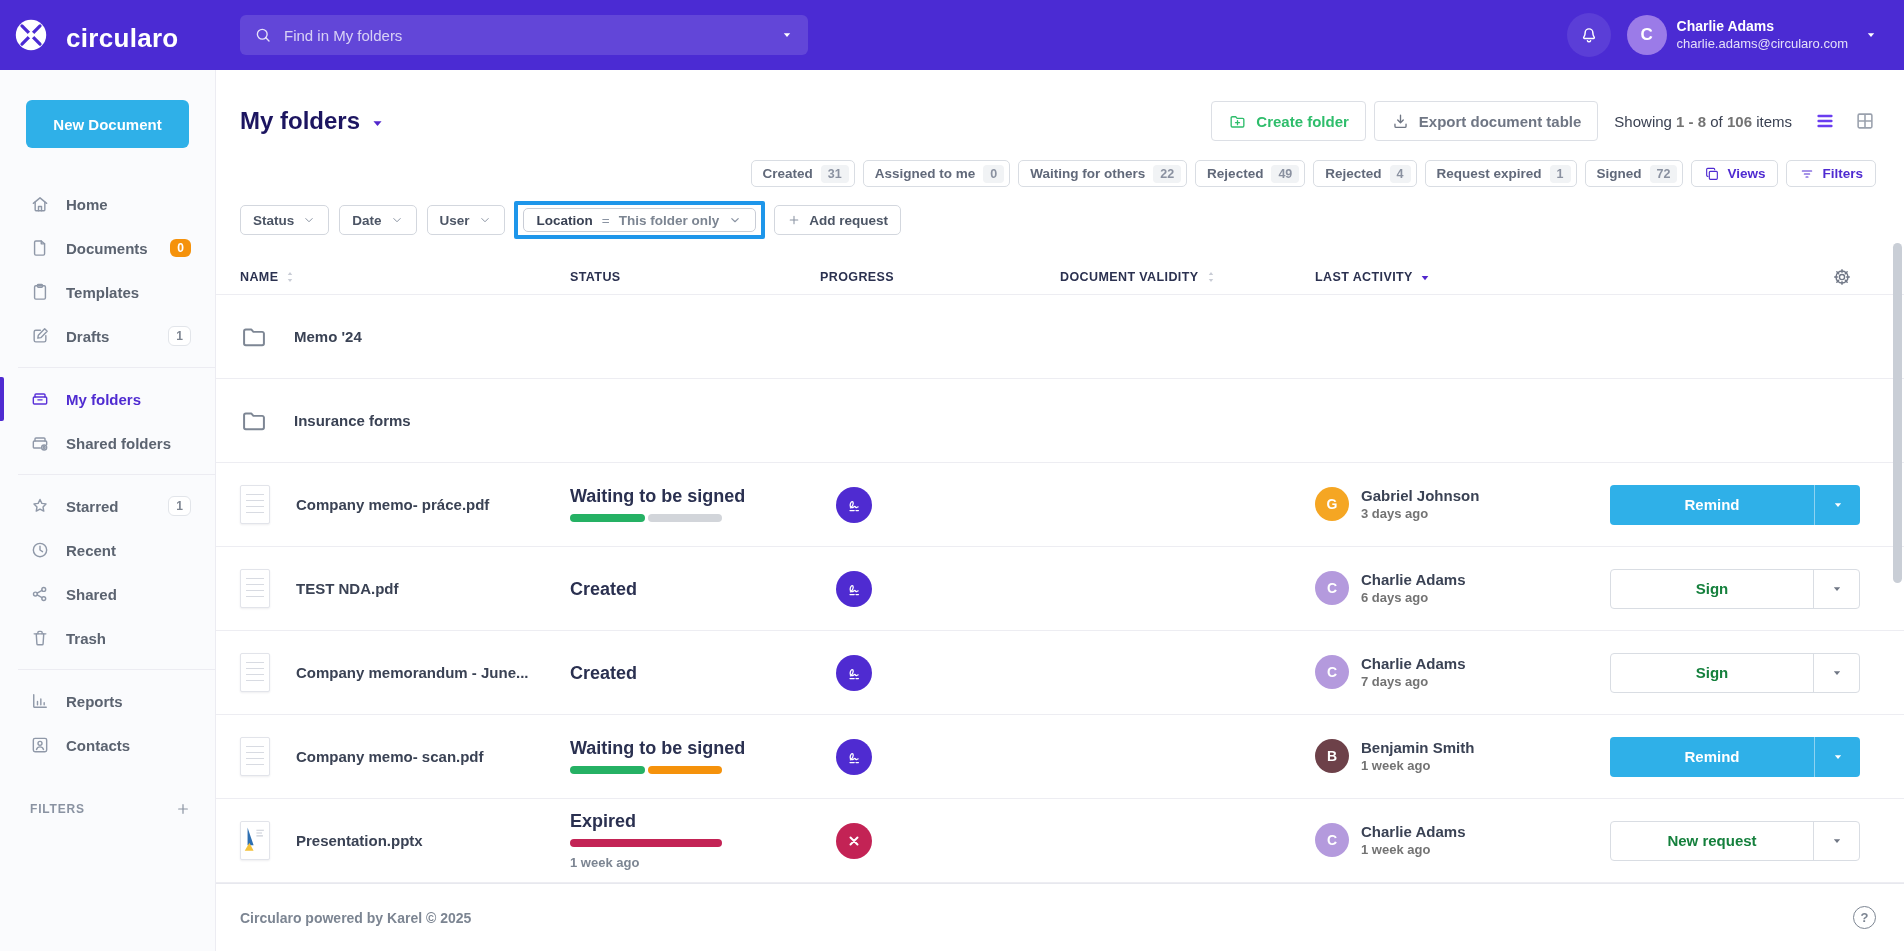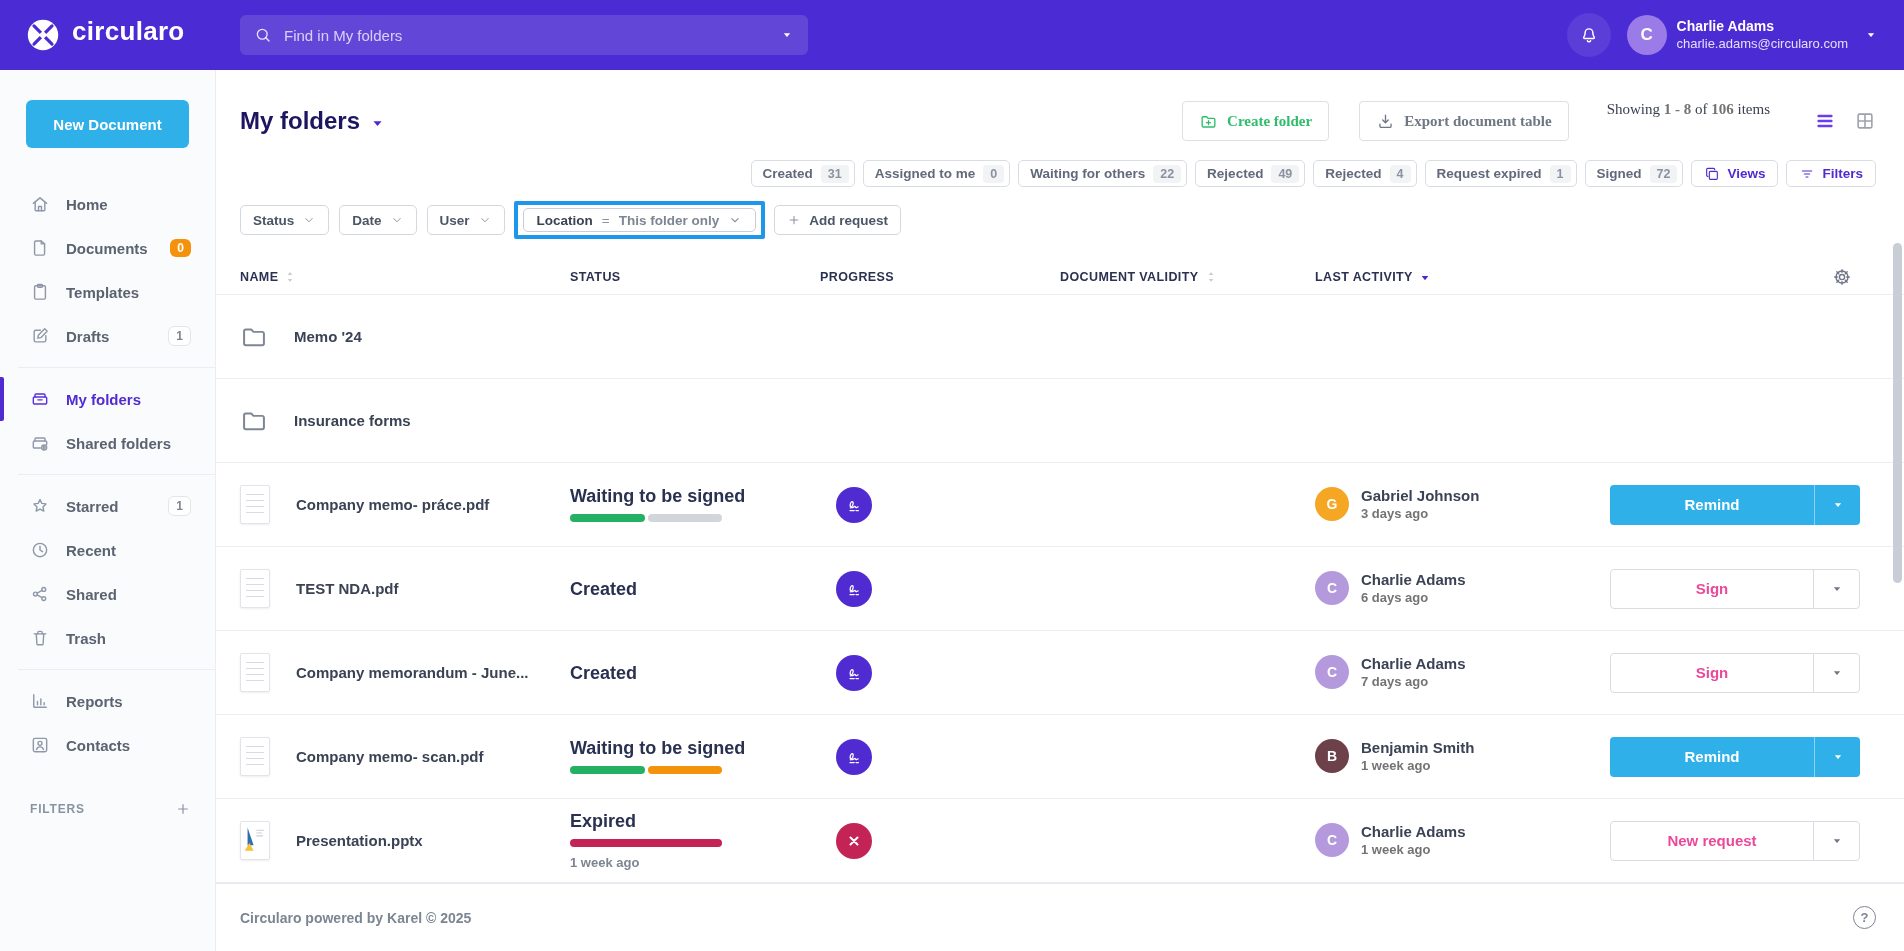--- a/index.html
+++ b/index.html
@@ -2,21 +2,21 @@
 <html><head>
 <meta charset="utf-8">
 <style>
   * { box-sizing: border-box; margin: 0; padding: 0; }
   html,body { width:1904px; height:951px; }
   body { font-family: "Liberation Sans", sans-serif; background:#fff; overflow:hidden; }
   .app { position:relative; width:1904px; height:951px; display:flex; flex-direction:column; background:#fff; }
 
   
   .topbar { height:70px; background:#4B2BD3; display:flex; align-items:center; flex-shrink:0; padding-right:26px; }
-  .brand { width:216px; display:flex; align-items:flex-start; gap:10px; padding-left:24px; }
+  .brand { width:216px; display:flex; align-items:flex-end; gap:16px; padding-left:12px; }
   .brand-icon { width:38px; height:38px; display:block; }
   .brand-name { color:#fff; font-size:26px; font-weight:700; letter-spacing:.3px; }
   .searchbox { margin-left:24px; width:568px; height:40px; background:rgba(255,255,255,.13); border-radius:6px; display:flex; align-items:center; padding:0 14px; gap:12px; }
   .searchbox .s-icon { width:18px; height:18px; color:rgba(255,255,255,.85); }
   .searchbox input { flex:1; background:transparent; border:none; outline:none; color:#fff; font-size:15px; font-family:inherit; }
   .searchbox input::placeholder { color:rgba(255,255,255,.75); }
   .searchbox .s-caret { width:14px; height:14px; color:#fff; }
   .top-right { margin-left:auto; display:flex; align-items:center; gap:16px; }
   .bell-wrap { width:44px; height:44px; border-radius:50%; background:rgba(255,255,255,.09); display:flex; align-items:center; justify-content:center; cursor:pointer; }
   .bell-wrap svg { width:22px; height:22px; color:#fff; }
@@ -46,21 +46,21 @@
   .nav-divider { height:1px; background:#ececf2; margin:9px 0 9px 18px; }
   .filters-heading { margin-top:34px; display:flex; align-items:center; padding:0 24px 0 30px; color:#8a93a2; font-size:12px; font-weight:700; letter-spacing:.8px; }
   .filters-plus { margin-left:auto; width:16px; height:16px; color:#8a93a2; cursor:pointer; }
 
   
   .main { flex:1; display:flex; flex-direction:column; min-width:0; background:#fff; }
   .page-header { margin-top:28px; padding:0 28px 0 24px; height:46px; display:flex; align-items:center; }
   .page-title { display:flex; align-items:center; gap:10px; cursor:pointer; }
   .page-title h1 { font-size:24px; font-weight:700; color:#1c1560; }
   .page-title .t-caret { width:15px; height:15px; color:#5227cc; margin-top:4px; }
-  .header-actions { margin-left:auto; display:flex; gap:30px;font-family:Liberation Serif, serif; }
+  .header-actions { margin-left:auto; display:flex; align-items:center; gap:8px; }
   .h-btn { height:40px; display:flex; align-items:center; gap:9px; background:#fff; border:1px solid #dcdfe5; border-radius:4px; padding:0 16px; font-size:15px; font-weight:600; font-family:inherit; cursor:pointer; }
   .h-btn svg { width:19px; height:19px; }
   .h-btn.green { color:#2EBD6B; }
   .h-btn.gray { color:#6f7684; }
   .showing { margin-left:8px; font-size:15px; color:#3a4152; white-space:nowrap; }
   .showing b { color:#737373; }
   .viewmode { display:flex; align-items:center; gap:18px; margin-left:14px; }
   .vm-icon { width:22px; height:22px; cursor:pointer; }
   .vm-icon.list { color:#6a3df0; }
   .vm-icon.grid { color:#9aa1ad; }
@@ -114,21 +114,21 @@
   .act-time { font-size:13px; color:#737373; font-weight:600; line-height:1.3; }
   .cell-action { display:flex; justify-content:flex-end; padding-right:18px; }
   .split-btn { width:250px; height:40px; border-radius:4px; display:flex; overflow:hidden; cursor:pointer; }
   .split-main { flex:1; display:flex; align-items:center; justify-content:center; font-size:15px; font-weight:700; }
   .split-caret { width:46px; display:flex; align-items:center; justify-content:center; }
   .split-caret svg { width:14px; height:14px; }
   .split-btn.primary { background:#2FB0E8; }
   .split-btn.primary .split-main { color:#fff; }
   .split-btn.primary .split-caret { border-left:1px solid rgba(255,255,255,.45); color:#fff; }
   .split-btn.secondary { background:#fff; border:1px solid #d9dde3; }
-  .split-btn.secondary .split-main { color:#ec4899; }
+  .split-btn.secondary .split-main { color:#15803d; }
   .split-btn.secondary .split-caret { border-left:1px solid #d9dde3; color:#6f7684; }
 
   
   .footer { margin-top:auto; border-top:1px solid #e7e8ee; flex:1; min-height:56px; display:flex; align-items:center; padding:0 28px 0 24px; }
   .footer-text { font-size:14px; color:#7c8592; font-weight:600; }
   .help-circle { margin-left:auto; width:23px; height:23px; border:1.6px solid #7c8592; border-radius:50%; color:#7c8592; font-size:13px; font-weight:700; display:flex; align-items:center; justify-content:center; cursor:pointer; }
 
   
   .scroll-thumb { position:absolute; right:2px; top:243px; width:9px; height:340px; background:#c9ced6; border-radius:5px; }
 </style>

